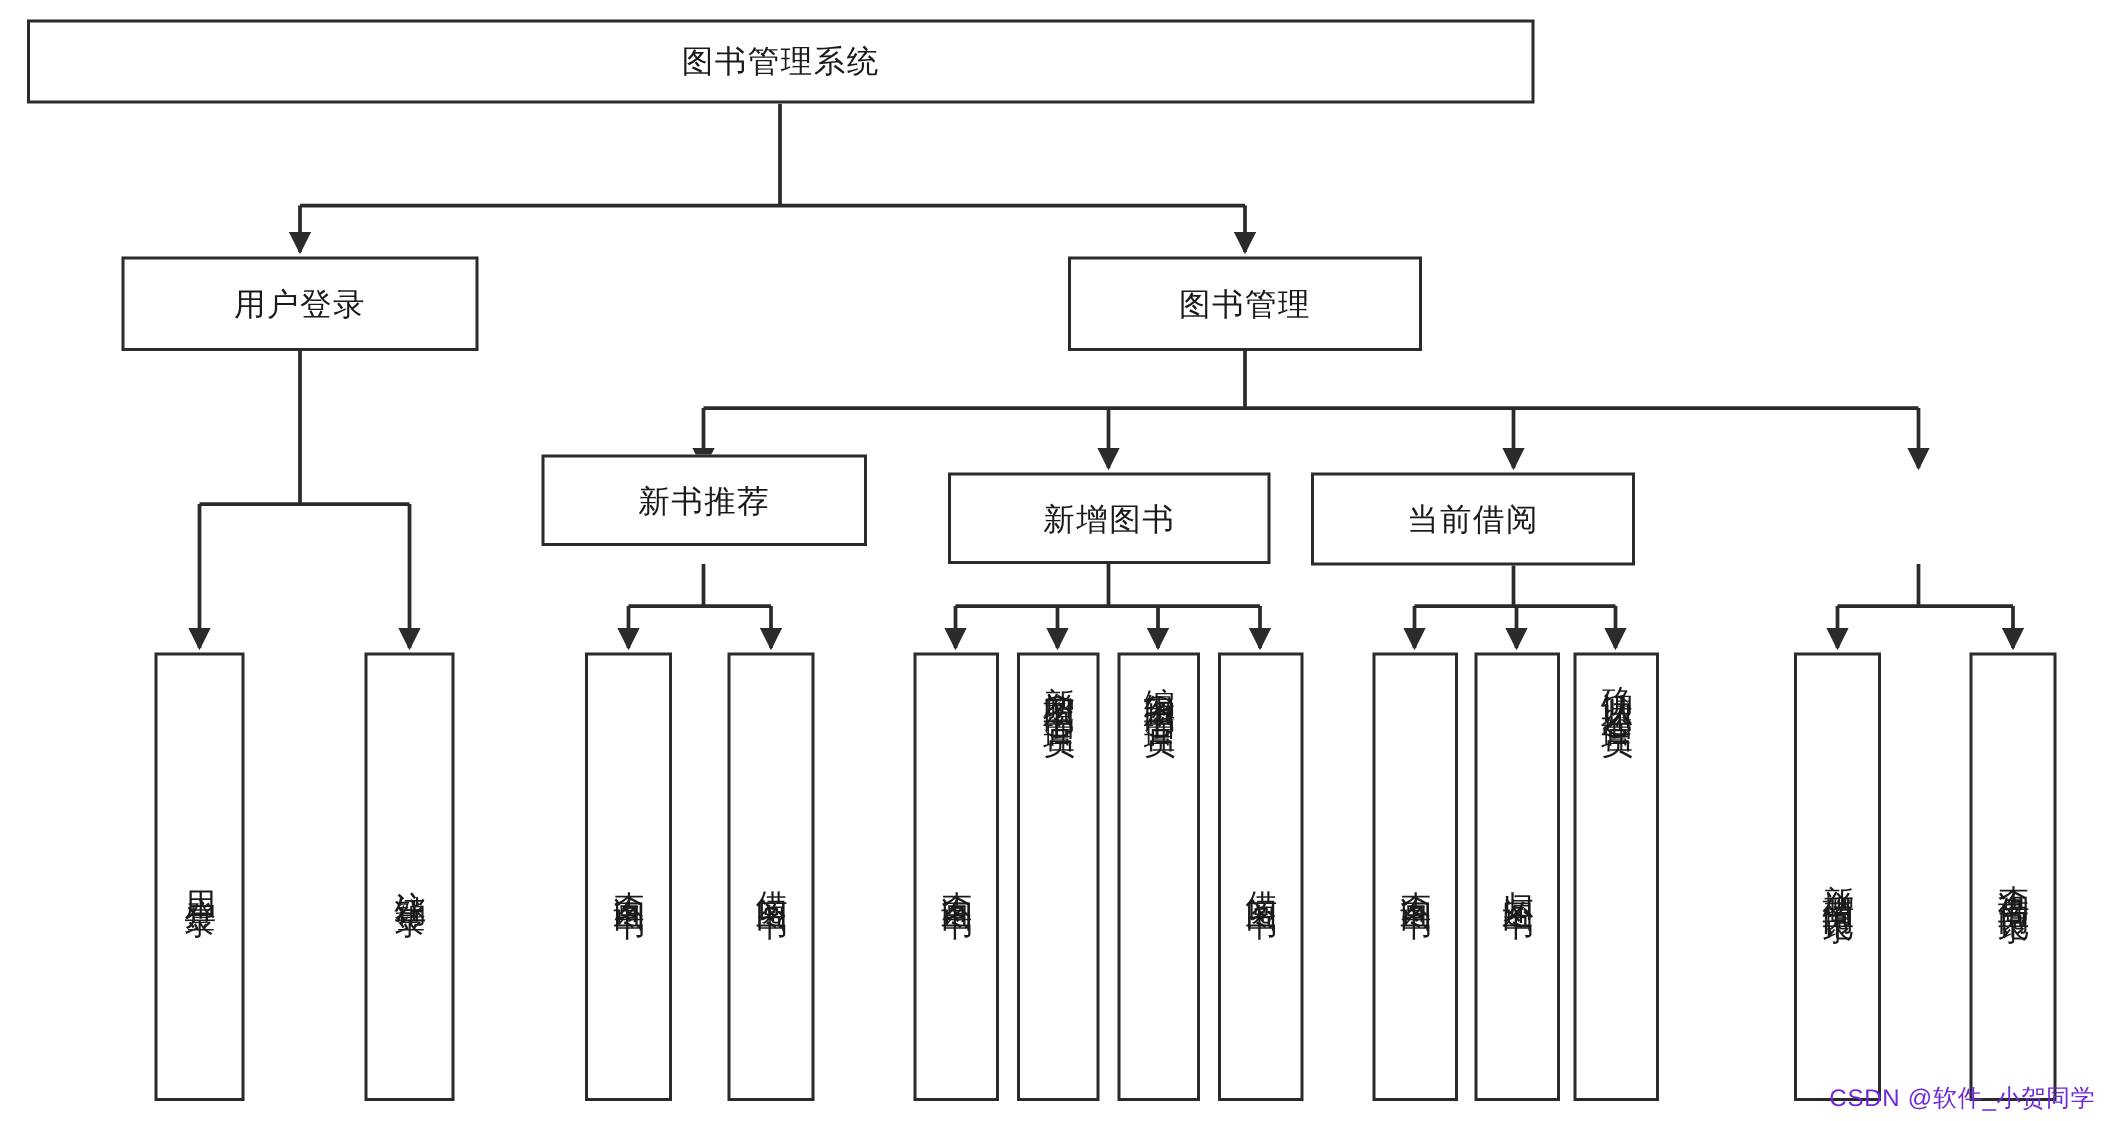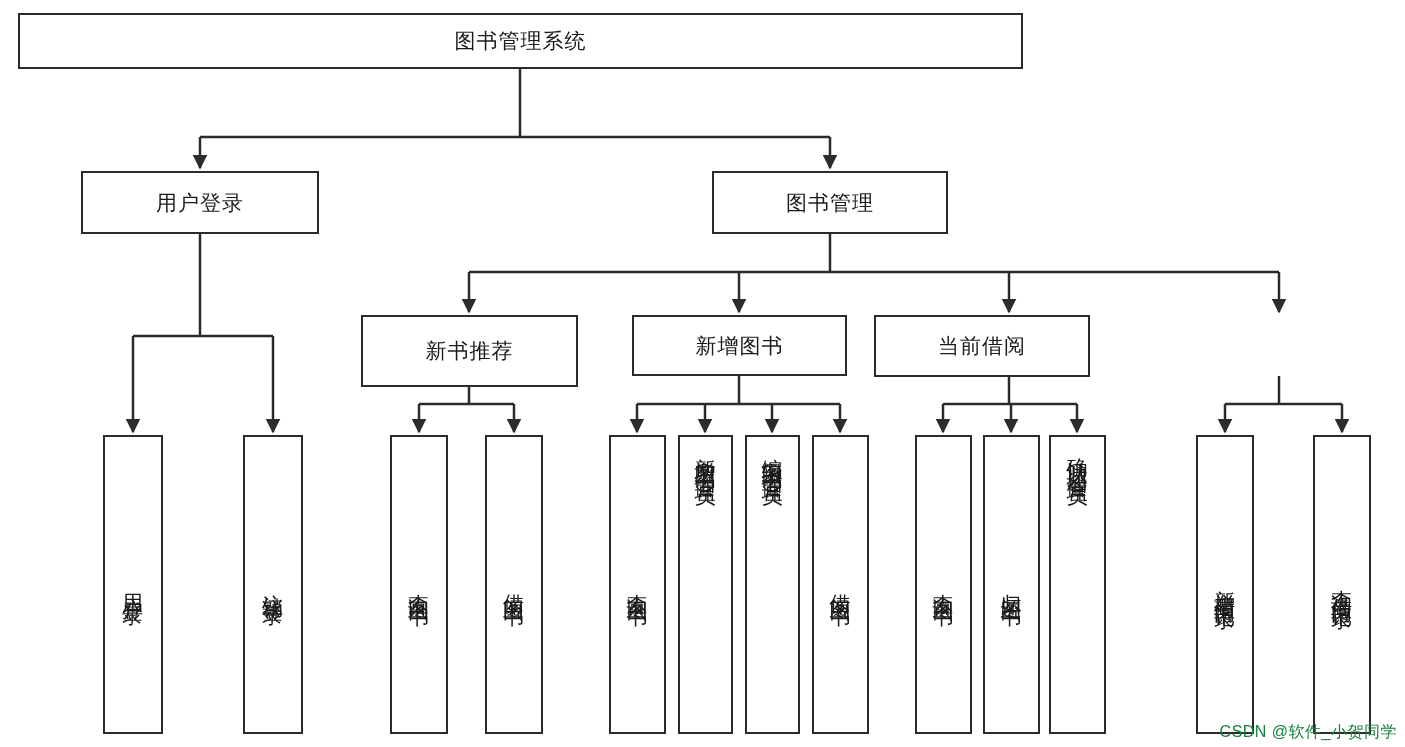--- a/index.html
+++ b/index.html
@@ -56,21 +56,21 @@
     margin-top: 4px;
   }
   .node.v.mid .label {
     align-self: center;
   }
   .watermark {
     position: absolute;
     right: 8px;
     bottom: 4px;
     font-size: 16px;
-    color: #15803d;
+    color: #6d28d9;
     white-space: nowrap;
     letter-spacing: 0.5px;
   }
 </style>
 </head>
 <body>
 
 <div id="canvas">
 
   <svg id="wires" viewBox="0 0 1405 747" xmlns="http://www.w3.org/2000/svg">
@@ -127,21 +127,21 @@
     <span class="label">图书管理系统</span>
   </div>
 
   <div class="node h" id="n-l2-0" style="left: 81px; top: 171px; width: 238px; height: 63px;">
     <span class="label">用户登录</span>
   </div>
   <div class="node h" id="n-l2-1" style="left: 712px; top: 171px; width: 236px; height: 63px; align-items: center;">
     <span class="label">图书管理</span>
   </div>
 
-  <div class="node h" id="n-l3-0" style="left: 361px; top: 315px; width: 217px; height: 72px;">
+  <div class="node h" id="n-l3-0" style="left: 361px; top: 303px; width: 217px; height: 61px;">
     <span class="label">新书推荐</span>
   </div>
   <div class="node h" id="n-l3-1" style="left: 632px; top: 315px; width: 215px; height: 61px;">
     <span class="label">新增图书</span>
   </div>
   <div class="node h" id="n-l3-2" style="left: 874px; top: 315px; width: 216px; height: 62px;">
     <span class="label">当前借阅</span>
   </div>
 
   <div class="node v mid" id="n-leaf-0" style="left: 103px; top: 435px; width: 60px; height: 299px;">

